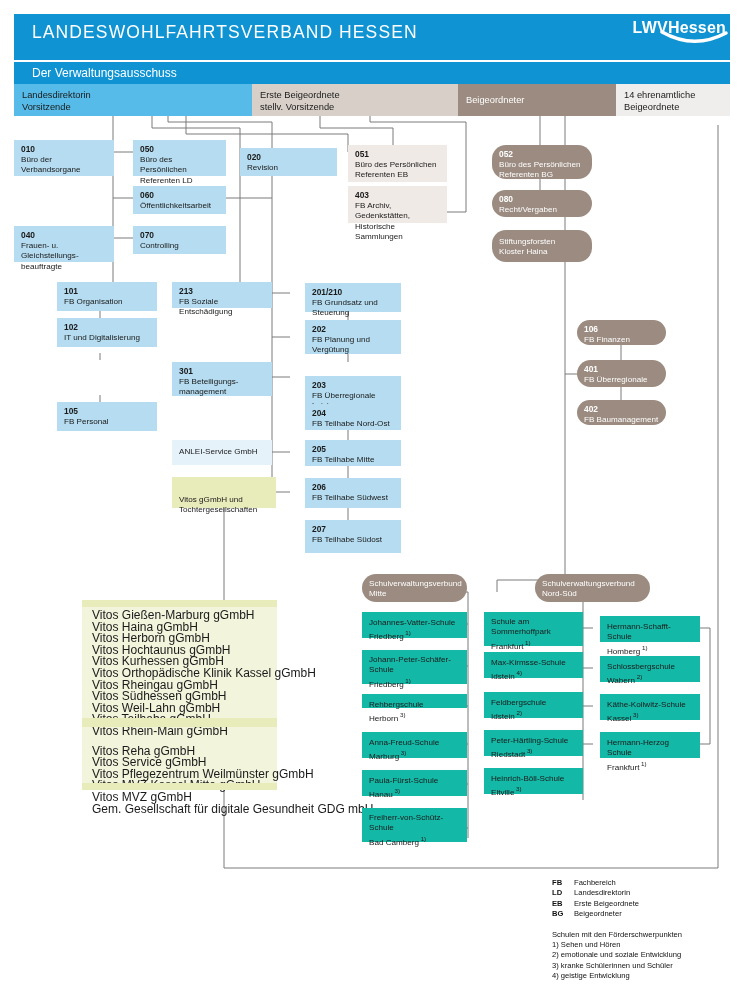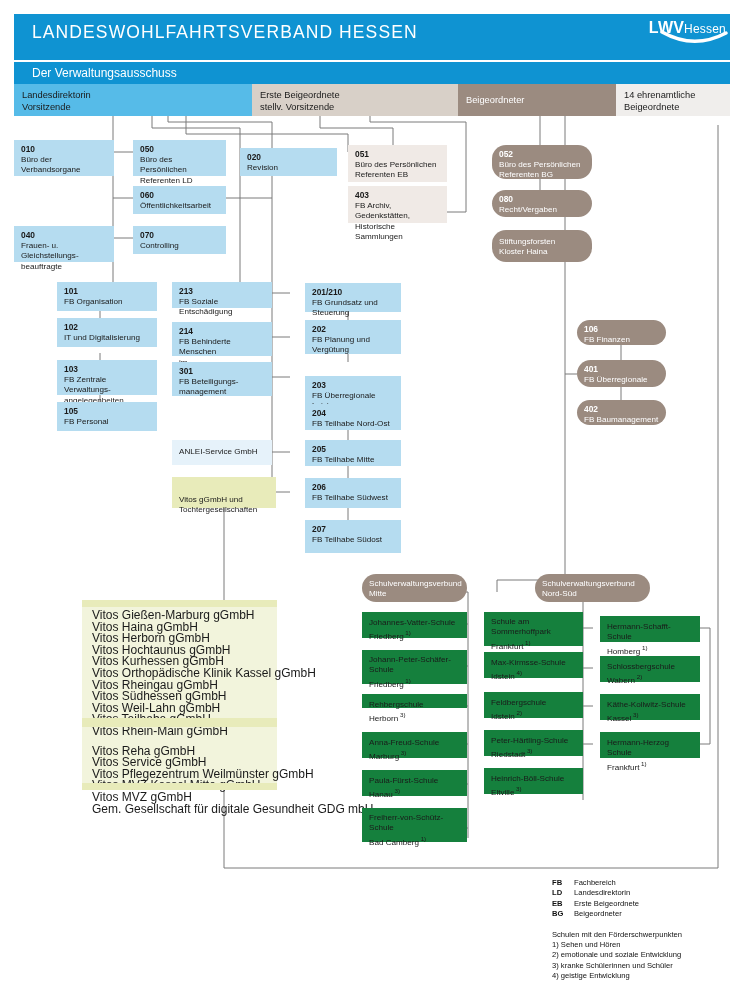--- a/index.html
+++ b/index.html
@@ -5,21 +5,21 @@
   html,body{margin:0;padding:0;background:#ffffff;}
   body{font-family:"Liberation Sans","DejaVu Sans",sans-serif;}
   #page{position:relative;width:744px;height:1000px;background:#fff;overflow:hidden;}
 
   
   .hdr-bar{position:absolute;left:14px;top:14px;width:716px;height:46px;background:#0f93d2;}
   .hdr-title{position:absolute;left:32px;top:22px;font-size:17.5px;letter-spacing:1.1px;
              color:#fff;font-weight:400;}
   .logo{position:absolute;right:18px;top:20px;color:#fff;line-height:1;}
   .logo .l1{font-size:16px;font-weight:700;letter-spacing:.2px;}
-  .logo .l2{font-size:12px;font-weight:400;letter-spacing:.2px;}
+  .logo .l2{font-size:16px;font-weight:700;letter-spacing:.2px;}
   .logo-dot{position:absolute;right:6px;top:22px;width:7px;height:7px;border-radius:50%;background:#fff;}
   .logo-smile{position:absolute;right:14px;top:30px;}
 
   .sub-bar{position:absolute;left:14px;top:62px;width:716px;height:22px;background:#0f93d2;}
   .sub-bar span{position:absolute;left:18px;top:4px;font-size:12px;color:#fff;}
 
   .role{position:absolute;top:84px;height:32px;font-size:9.3px;line-height:12.4px;
         padding:5px 0 0 8px;box-sizing:border-box;color:#1a1a1a;}
   .role.r1{left:14px;width:238px;background:#56bbe8;}
   .role.r2{left:252px;width:206px;background:#d8d0c8;}
@@ -29,21 +29,21 @@
   
   .node{position:absolute;box-sizing:border-box;padding:4px 6px 3px 7px;
         font-size:8.1px;line-height:10.4px;color:#1a1a1a;}
   .node .num{font-weight:700;display:block;font-size:8.4px;line-height:11px;}
   .blue    {background:#b5dcf0;}
   .blue-lt {background:#e6f2fa;}
   .beige   {background:#f0eae6;}
   .brown   {background:#9b8b80;border-radius:14px;}
   .yellow  {background:#e8ebba;}
   .yellow-lt{background:#f2f4dc;}
-  .peach   {background:#15803d;}
+  .peach   {background:#14b8a6;}
   .listbox {position:absolute;box-sizing:border-box;font-size:12px;line-height:11.6px;color:#1a1a1a;}
   .listbox .row{white-space:nowrap;}
   .sup{font-size:6.2px;vertical-align:super;}
 
   
   .legend{position:absolute;left:552px;top:878px;font-size:7.6px;line-height:10.4px;color:#111;}
   .legend .ab{display:flex;}
   .legend .ab b{display:inline-block;width:22px;font-weight:700;}
   .legend .hd{margin-top:10px;font-weight:400;}
   svg.wires{position:absolute;left:0;top:0;width:744px;height:1000px;pointer-events:none;}
@@ -213,38 +213,28 @@
   </div>
 
   <div class="node blue" style="left:57px;top:282px;width:100px;height:29px">
     <span class="num">101</span>
     <span>FB Organisation</span>
   </div>
   <div class="node blue" style="left:57px;top:318px;width:100px;height:29px">
     <span class="num">102</span>
     <span>IT und Digitalisierung</span>
   </div>
-  <div class="node blue" style="left:57px;top:360px;width:100px;height:35px">
-    <span class="num">103</span>
-    <span>FB Zentrale Verwaltungs-</span><br>
-    <span>angelegenheiten</span>
-  </div>
   <div class="node blue" style="left:57px;top:402px;width:100px;height:29px">
     <span class="num">105</span>
     <span>FB Personal</span>
   </div>
 
   <div class="node blue" style="left:172px;top:282px;width:100px;height:26px">
     <span class="num">213</span>
     <span>FB Soziale Entschädigung</span>
-  </div>
-  <div class="node blue" style="left:172px;top:322px;width:100px;height:34px">
-    <span class="num">214</span>
-    <span>FB Behinderte Menschen</span><br>
-    <span>im Beruf/Integrationsamt</span>
   </div>
   <div class="node blue" style="left:172px;top:362px;width:100px;height:34px">
     <span class="num">301</span>
     <span>FB Beteiligungs-</span><br>
     <span>management</span>
   </div>
   <div class="node blue-lt" style="left:172px;top:440px;width:100px;height:25px;padding-top:7px">
     <span>ANLEI-Service GmbH</span>
   </div>
   <div class="node yellow" style="left:172px;top:477px;width:104px;height:31px;padding-top:18px">

